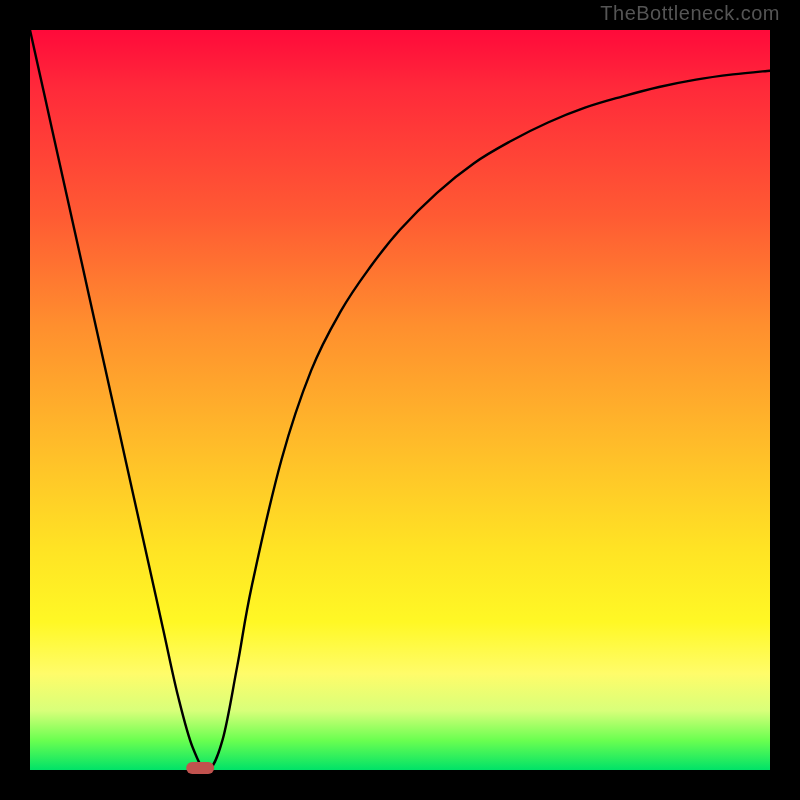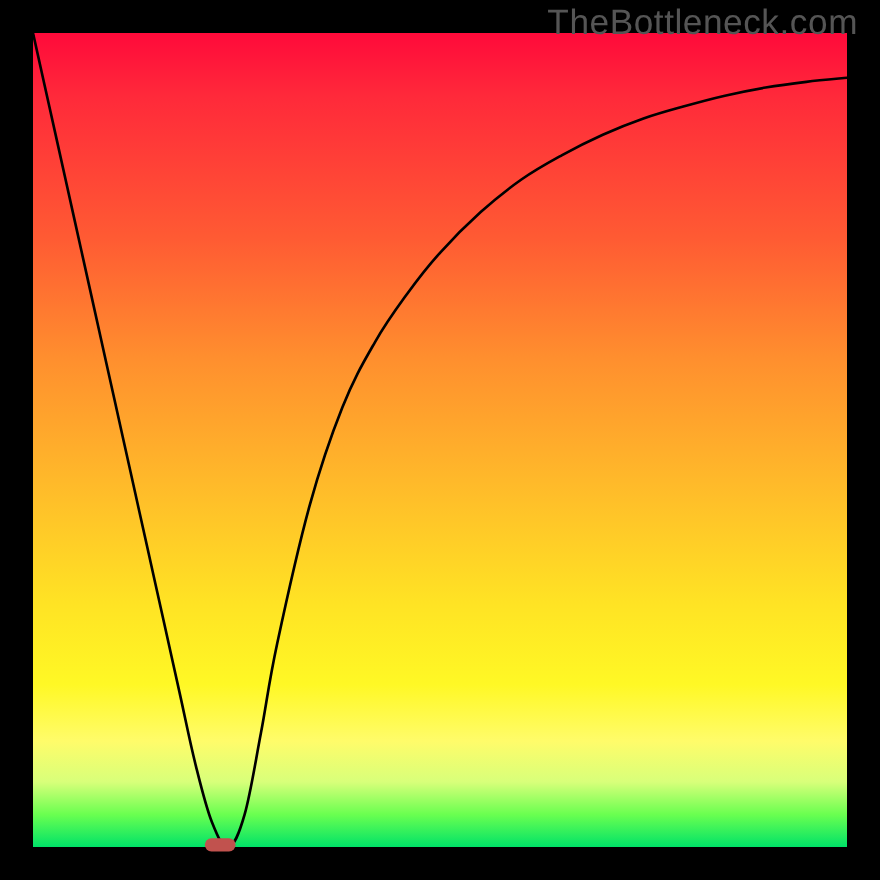--- a/index.html
+++ b/index.html
@@ -15,21 +15,21 @@
     position: relative;
     width: 800px;
     height: 800px;
     background: #000;
   }
   .watermark {
     position: absolute;
     top: 2px;
     right: 20px;
     color: #555;
-    font-size: 32px;
+    font-size: 20px;
     font-weight: 500;
     letter-spacing: 0.5px;
     z-index: 5;
   }
   .plot {
     position: absolute;
     left: 30px;
     top: 30px;
     width: 740px;
     height: 740px;

